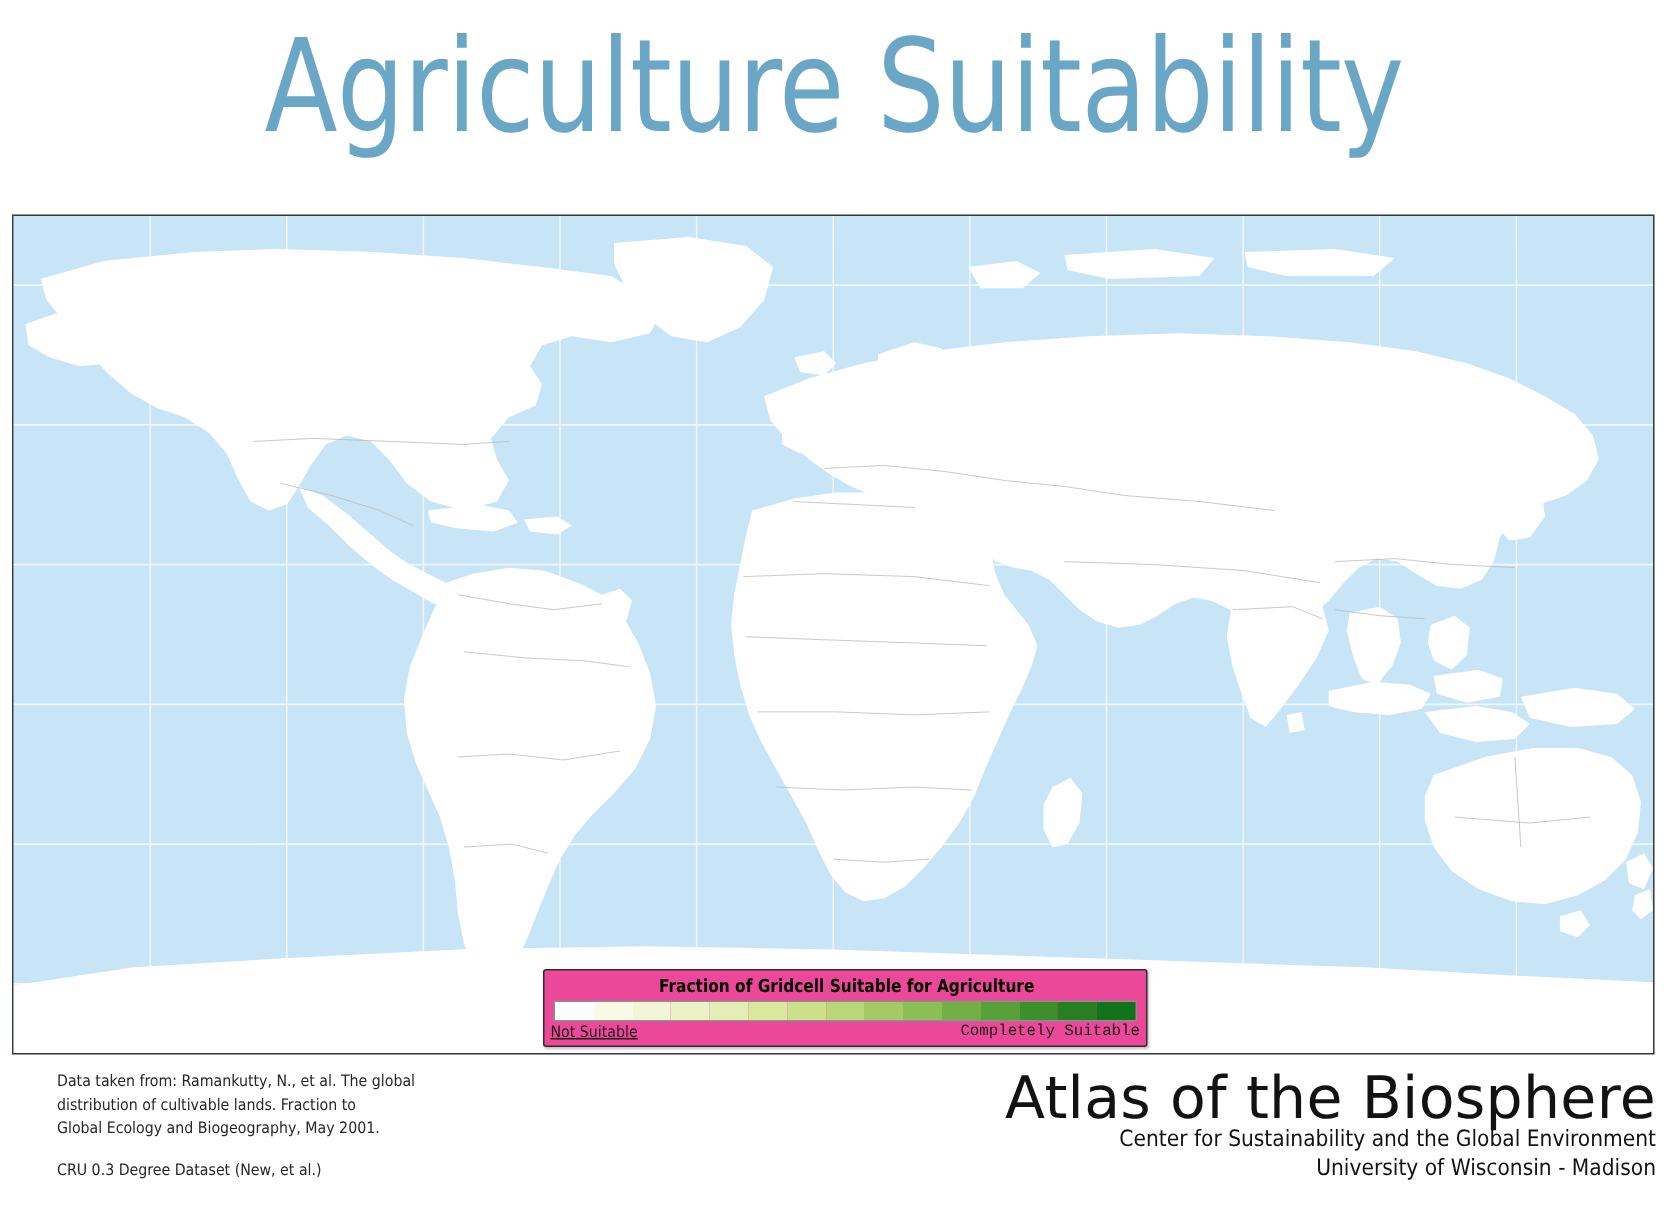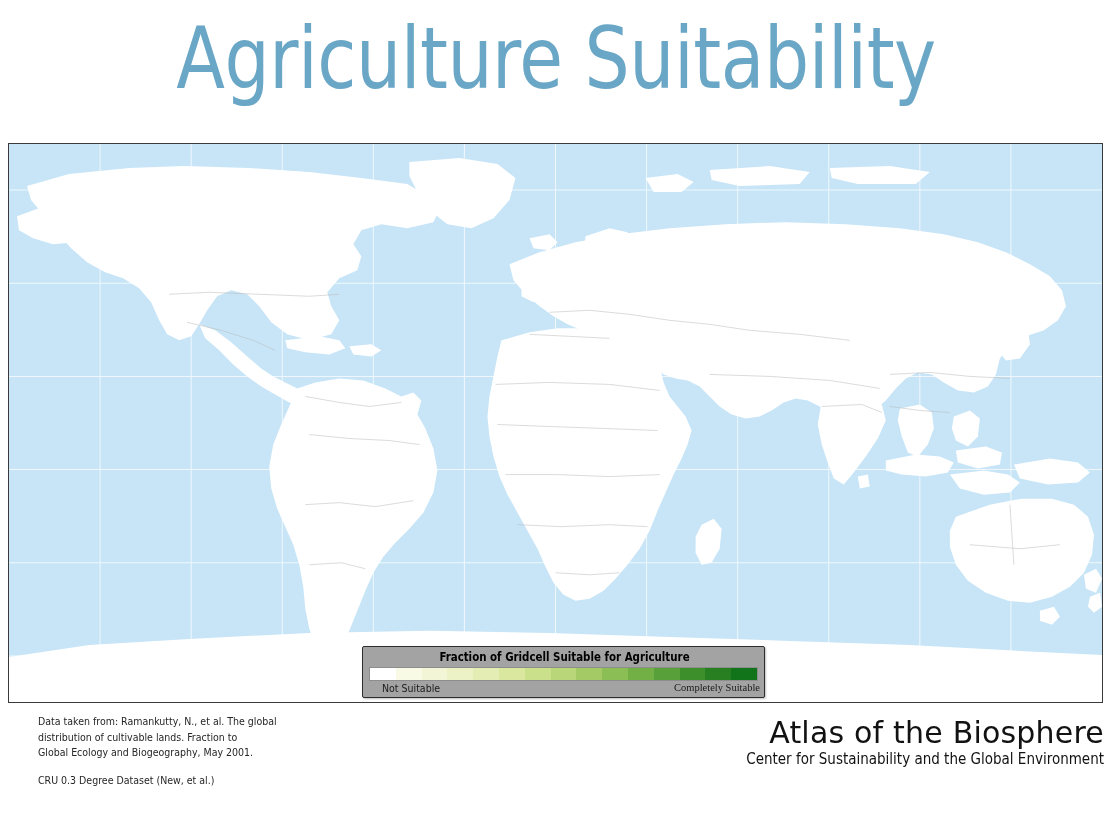--- a/index.html
+++ b/index.html
@@ -58,21 +58,21 @@
   }
 
   
   #legend-box {
     position: absolute;
     left: 362px;
     top: 646px;
     width: 403px;
     height: 52px;
     box-sizing: border-box;
-    background: #a3a3a3;
+    background: #ec4899;
     border: 1.5px solid #2e2e2e;
     border-radius: 2px;
     box-shadow: 1px 1px 2px rgba(0,0,0,0.25);
     z-index: 5;
   }
   #legend-title {
     position: absolute;
     left: 0; top: 3px;
     width: 403px;
     text-align: center;
@@ -93,32 +93,33 @@
     display: flex;
     border: 1px solid #8d8d8d;
     box-sizing: border-box;
   }
   #legend-ramp .swatch {
     flex: 1 1 auto;
     height: 100%;
   }
   #legend-min {
     position: absolute;
-    left: 19px;
+    left: 4px;
     top: 35px;
     font-family: "DejaVu Sans Condensed", "Liberation Sans Narrow", "DejaVu Sans", sans-serif;
     font-size: 10.5px;
     color: #1a1a1a;
     white-space: nowrap;
+    text-decoration: underline;
   }
   #legend-max {
     position: absolute;
     right: 4px;
     top: 35px;
-    font-family: Liberation Serif, serif;
+    font-family: Liberation Mono, monospace;
     font-size: 10.5px;
     color: #1a1a1a;
     white-space: nowrap;
   }
 
   
   #citation {
     position: absolute;
     left: 6px;
     top: 714px;
@@ -133,21 +134,21 @@
 
   #attribution {
     position: absolute;
     right: 8px;
     top: 716px;
     text-align: right;
     color: #121212;
   }
   #atlas-name {
     font-family: "DejaVu Sans", "Liberation Sans", sans-serif;
-    font-size: 30px;
+    font-size: 39px;
     line-height: 34px;
     font-weight: 400;
     letter-spacing: 0.2px;
     white-space: nowrap;
   }
   #atlas-center, #atlas-univ {
     font-family: "DejaVu Sans Condensed", "Liberation Sans Narrow", "DejaVu Sans", sans-serif;
     font-size: 15px;
     line-height: 19px;
     white-space: nowrap;
@@ -599,13 +600,14 @@
   <div>Data taken from: Ramankutty, N., et al. The global</div>
   <div>distribution of cultivable lands.  Fraction to</div>
   <div>Global Ecology and Biogeography, May 2001.</div>
   <div class="gap"></div>
   <div>CRU 0.3 Degree Dataset (New, et al.)</div>
 </div>
 
 <div id="attribution">
   <div id="atlas-name">Atlas of the Biosphere</div>
   <div id="atlas-center">Center for Sustainability and the Global Environment</div>
+  <div id="atlas-univ">University of Wisconsin - Madison</div>
 </div>
 
 </body></html>

